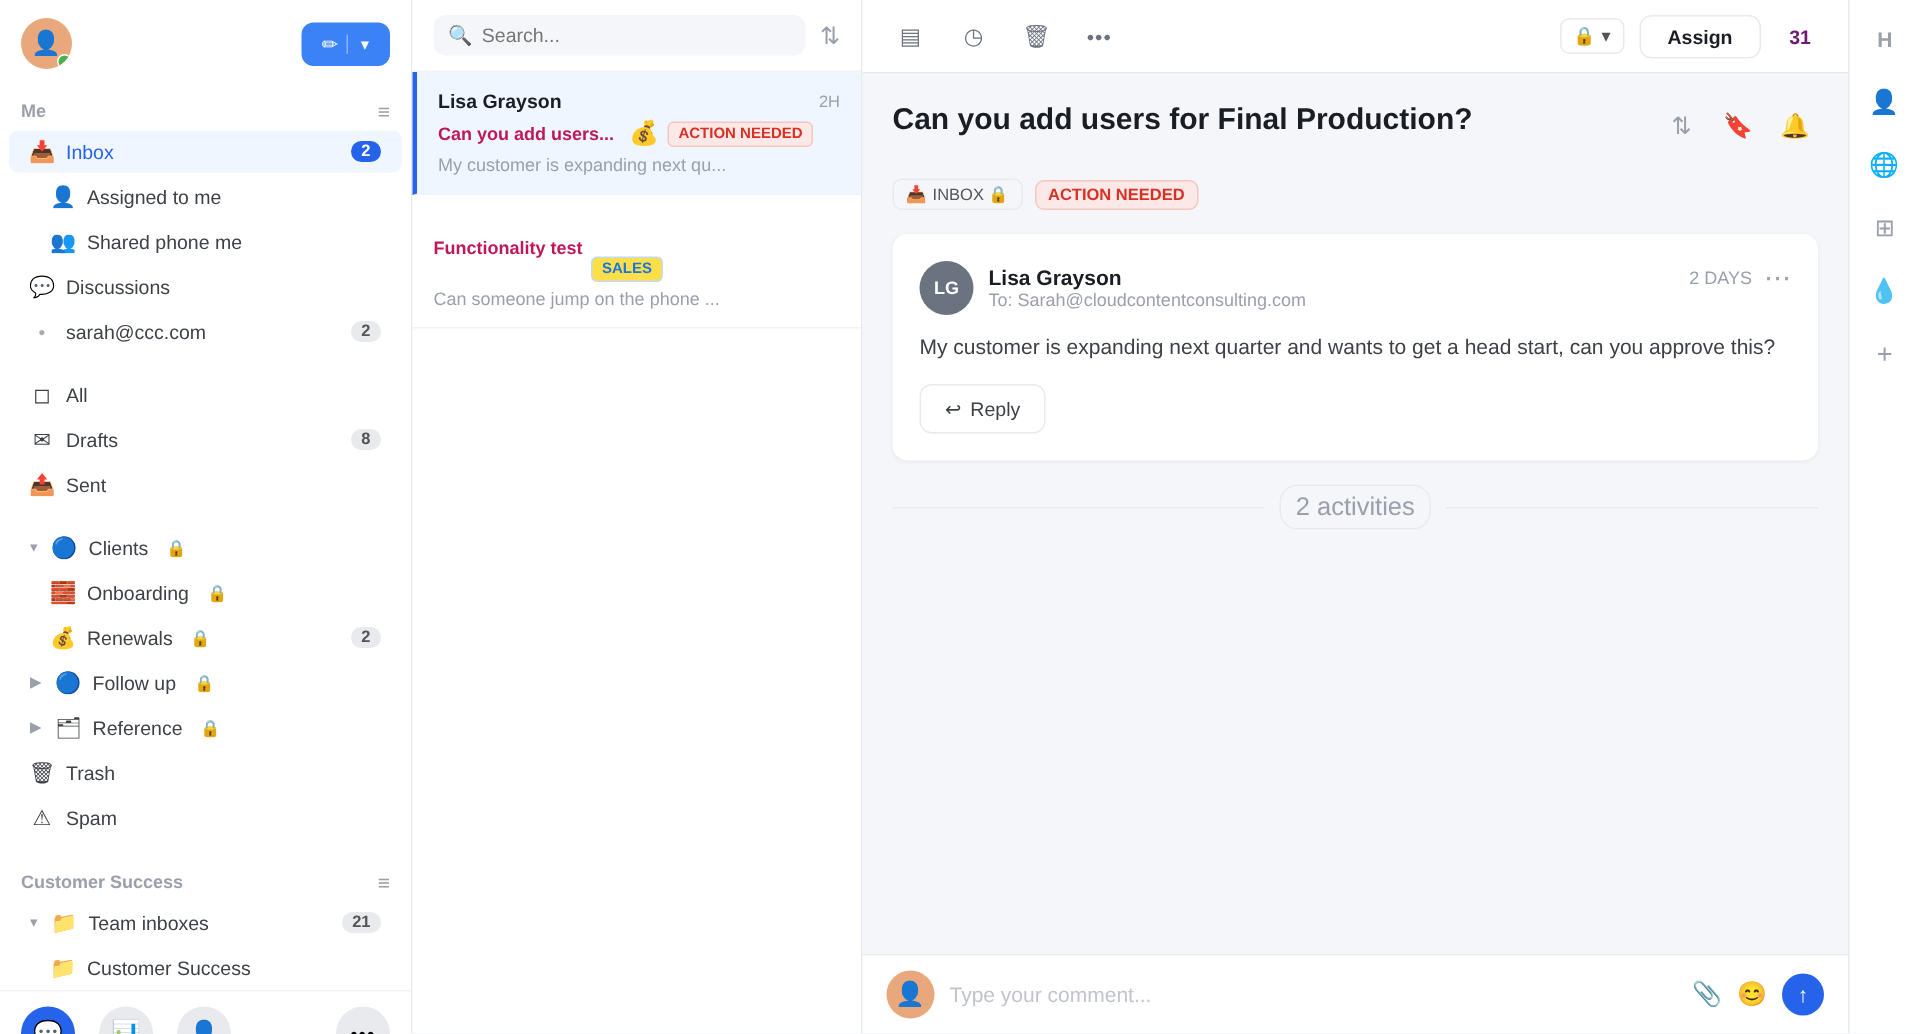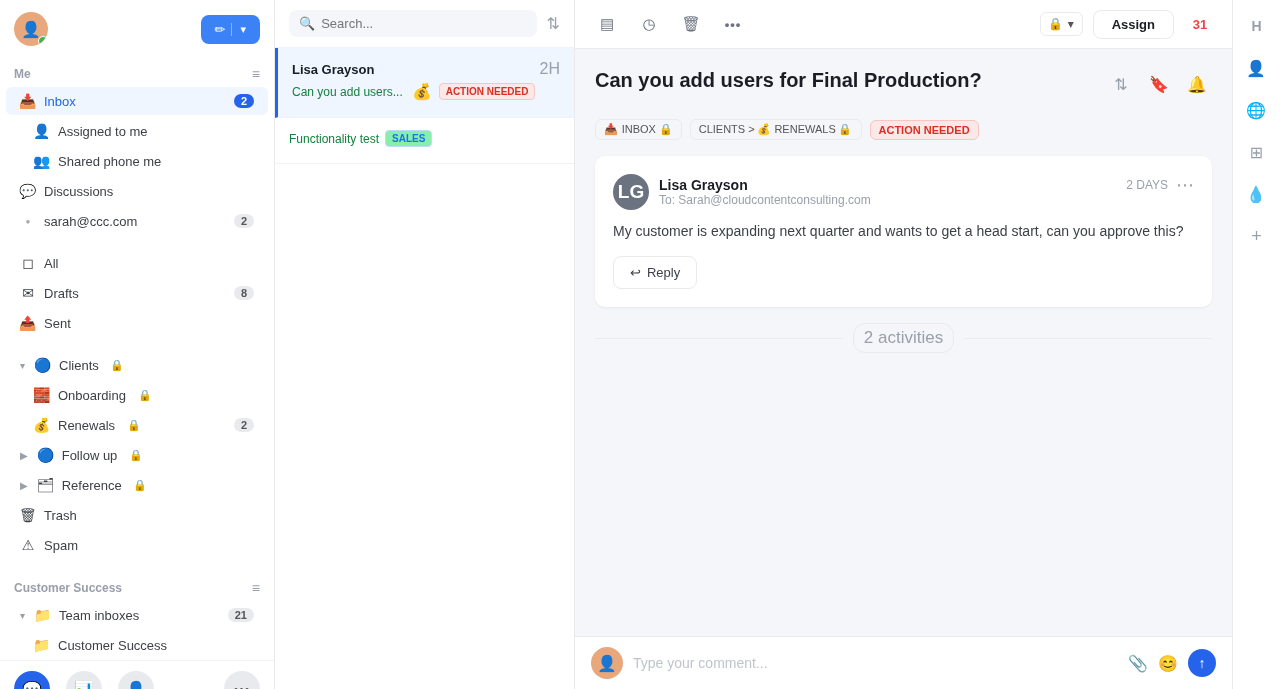--- a/index.html
+++ b/index.html
@@ -33,47 +33,47 @@
     .inbox-list { width: 300px; background: #fff; border-right: 1px solid #e8eaed; display: flex; flex-direction: column; }
     .inbox-list-header { padding: 10px 14px; display: flex; align-items: center; justify-content: space-between; border-bottom: 1px solid #f0f2f5; }
     .search-box { flex: 1; display: flex; align-items: center; background: #f5f6fa; border-radius: 8px; padding: 6px 10px; gap: 6px; }
     .search-box input { border: none; background: transparent; outline: none; font-size: 13px; color: #555; width: 100%; }
     .sort-btn { margin-left: 10px; cursor: pointer; color: #9aa0ab; font-size: 16px; }
 
     .email-item { padding: 12px 14px; border-bottom: 1px solid #f0f2f5; cursor: pointer; }
     .email-item.selected { background: #eff6ff; border-left: 3px solid #2563eb; }
     .email-item-header { display: flex; align-items: center; justify-content: space-between; margin-bottom: 4px; }
     .email-sender { font-size: 13px; font-weight: 600; color: #1a1d23; }
-    .email-time { font-size: 16px; color: #9aa0ab; margin-left: 48px; }
+    .email-time { font-size: 11px; color: #9aa0ab; margin-left: 48px; }
     .email-subject-row { display: flex; align-items: center; gap: 6px; margin-bottom: 4px; }
-    .email-subject { font-size: 12px; font-weight: 400; color: #15803d; }
+    .email-subject { font-size: 12px; font-weight: 700; color: #be185d; }
     .tag { font-size: 10px; font-weight: 700; padding: 2px 6px; border-radius: 4px; text-transform: uppercase; }
     .tag.action-needed { background: #fce8e6; color: #d93025; border: 1px solid #f5c6c2; }
-    .tag.sales { background: #86efac; color: #1a73e8; border: 1px solid #c5d8fc; }
+    .tag.sales { background: #fde047; color: #1a73e8; border: 1px solid #c5d8fc; margin-top: 29px; }
     .email-preview { font-size: 12px; color: #9aa0ab; white-space: nowrap; overflow: hidden; text-overflow: ellipsis; }
     .emoji-tag { margin-left: 4px; }
 
     
     .main-content { flex: 1; display: flex; flex-direction: column; background: #f5f6fa; overflow: hidden; }
     .main-toolbar { background: #fff; border-bottom: 1px solid #e8eaed; padding: 8px 16px; display: flex; align-items: center; gap: 10px; }
     .toolbar-btn { width: 32px; height: 32px; border: none; background: transparent; cursor: pointer; display: flex; align-items: center; justify-content: center; border-radius: 6px; color: #6b7280; font-size: 15px; }
     .toolbar-spacer { flex: 1; }
     .assign-btn { background: #fff; border: 1px solid #e8eaed; border-radius: 8px; padding: 6px 18px; font-size: 13px; font-weight: 600; cursor: pointer; color: #1a1d23; }
-    .calendar-btn { width: 32px; height: 32px; display: flex; align-items: center; justify-content: center; cursor: pointer; color: #ef4444; }
+    .calendar-btn { width: 32px; height: 32px; display: flex; align-items: center; justify-content: center; cursor: pointer; color: #701a75; }
 
     .email-detail { flex: 1; overflow-y: auto; padding: 20px 20px 0; }
     .email-title { font-size: 20px; font-weight: 700; color: #1a1d23; margin-bottom: 12px; }
     .email-tags-row { display: flex; align-items: center; gap: 8px; margin-bottom: 16px; }
     .email-label-tag { display: flex; align-items: center; gap: 4px; background: #f5f6fa; border: 1px solid #e8eaed; border-radius: 6px; padding: 3px 8px; font-size: 11px; color: #555; font-weight: 500; cursor: pointer; }
     .email-label-tag.action { background: #fce8e6; color: #d93025; border-color: #f5c6c2; font-weight: 700; }
 
     .message-card { background: #fff; border-radius: 10px; padding: 18px; margin-bottom: 16px; box-shadow: 0 1px 3px rgba(0,0,0,0.06); }
     .message-header { display: flex; align-items: flex-start; justify-content: space-between; margin-bottom: 10px; }
     .message-sender-info { display: flex; align-items: center; gap: 10px; }
-    .message-avatar { width: 36px; height: 36px; border-radius: 50%; background: #6b7280; display: flex; align-items: center; justify-content: center; font-size: 19px; font-weight: 700; color: #fff; }
+    .message-avatar { width: 36px; height: 36px; border-radius: 50%; background: #6b7280; display: flex; align-items: center; justify-content: center; font-size: 12px; font-weight: 700; color: #fff; }
     .message-meta { display: flex; flex-direction: column; }
     .message-sender-name { font-size: 14px; font-weight: 600; color: #1a1d23; }
     .message-recipient { font-size: 12px; color: #9aa0ab; }
     .message-time-area { display: flex; align-items: center; gap: 8px; }
     .message-time { font-size: 12px; color: #9aa0ab; }
     .message-more { cursor: pointer; color: #9aa0ab; font-size: 18px; }
     .message-body { font-size: 14px; color: #3d4147; line-height: 1.6; margin-bottom: 14px; }
     .reply-btn { display: flex; align-items: center; gap: 6px; background: #fff; border: 1px solid #e8eaed; border-radius: 8px; padding: 8px 16px; font-size: 13px; font-weight: 500; cursor: pointer; color: #3d4147; }
 
     .activities-divider { display: flex; align-items: center; gap: 10px; margin: 16px 0; }
@@ -249,27 +249,29 @@
   <div class="email-item selected">
     <div class="email-item-header">
       <span class="email-sender">Lisa Grayson</span>
       <span class="email-time">2H</span>
     </div>
     <div class="email-subject-row">
       <span class="email-subject">Can you add users...</span>
       <span class="emoji-tag">💰</span>
       <span class="tag action-needed">ACTION NEEDED</span>
     </div>
+    <div class="email-preview">My customer is expanding next qu...</div>
   </div>
 
   <div class="email-item">
     <div class="email-subject-row">
       <span class="email-subject">Functionality test</span>
       <span class="tag sales">SALES</span>
     </div>
+    <div class="email-preview">Can someone jump on the phone ...</div>
   </div>
 </div>
 
 <div class="main-content">
 
   <div class="main-toolbar">
     <button class="toolbar-btn" title="Archive">
       <span>▤</span>
     </button>
     <button class="toolbar-btn" title="Snooze">
@@ -305,23 +307,20 @@
         <div class="title-action-btn">
           <span>🔔</span>
         </div>
       </div>
     </div>
 
     <div class="email-tags-row">
       <span class="email-label-tag">
         <span>📥</span>
         <span> INBOX 🔒</span>
-      </span>
-      <span class="email-label-tag">
-        <span>CLIENTS &gt; 💰 RENEWALS 🔒</span>
       </span>
       <span class="email-label-tag action">
         <span>ACTION NEEDED</span>
       </span>
     </div>
 
     <div class="message-card">
       <div class="message-header">
         <div class="message-sender-info">
           <div class="message-avatar">

